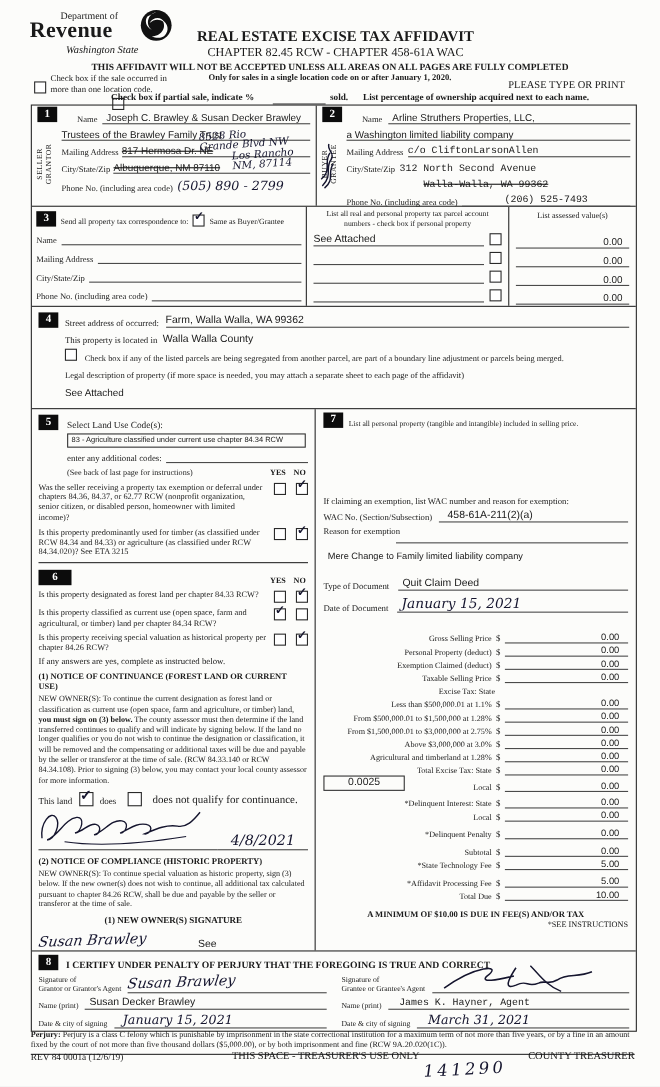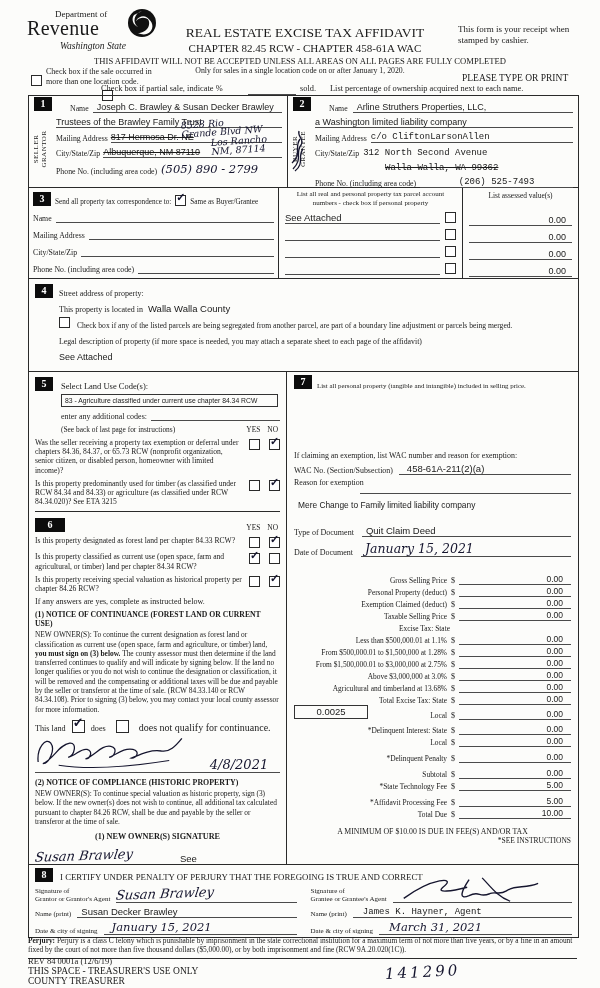--- a/index.html
+++ b/index.html
@@ -1,18 +1,18 @@
 <!DOCTYPE html>
 <html><head>
 <meta charset="utf-8">
 <style>
   html,body{margin:0;padding:0;background:#e8e8e6;}
   .page{position:relative;width:600px;height:988px;background:#fcfcfa;font-family:"Liberation Serif",serif;color:#1a1a1a;overflow:hidden;margin:0 auto;}
   .abs{position:absolute;}
-  .b{font-weight:normal;}
+  .b{font-weight:bold;}
   .i{font-style:italic;}
   .sans{font-family:"Liberation Sans",sans-serif;}
   .mono{font-family:"Liberation Mono",monospace;}
   .hand{font-family:"DejaVu Serif",serif;font-style:italic;color:#15152e;}
   .script{font-family:"DejaVu Serif",serif;font-style:italic;color:#15152e;transform:rotate(-2deg) skewX(-10deg);display:inline-block;}
   .ul{border-bottom:1px solid #4a4a4a;}
   .strike{text-decoration:line-through;}
   .cb{display:inline-block;width:9px;height:9px;border:1px solid #2a2a2a;background:#fff;vertical-align:middle;position:relative;flex:none;}
   .cb .mark{position:absolute;left:0px;top:-4px;font-size:11px;font-weight:bold;color:#15152e;line-height:11px;}
   .numbox{background:#0c0c0c;color:#fff;font-weight:bold;text-align:center;font-size:10px;line-height:14px;width:18px;height:14px;display:inline-block;flex:none;}
@@ -53,21 +53,21 @@
   .cur{font-size:8px;padding:0 1px;}
   .mval{width:112px;border-bottom:1px solid #4a4a4a;text-align:right;font-family:"Liberation Sans",sans-serif;font-size:8.5px;padding-right:8px;margin-left:3px;box-sizing:border-box;}
   .mval.noline{border-bottom:none;}
   .ratebox{border:1.5px solid #333;width:72px;height:12px;text-align:center;font-family:"Liberation Sans",sans-serif;font-size:9.5px;line-height:12px;flex:none;margin-bottom:1px;}
   
   .r8{height:72px;padding:2px 6px;box-sizing:border-box;}
   .sig8{display:flex;gap:14px;}
   .s8col{flex:1;}
   .s8lbl{font-size:7px;line-height:8px;white-space:nowrap;}
   .perjury{position:absolute;left:28px;top:936px;width:549px;font-size:7.4px;line-height:9.2px;border-bottom:1px solid #2a2a2a;padding-bottom:4px;}
-  .footer{position:absolute;left:28px;top:956px;width:549px;display:flex;align-items:flex-start;flex-direction:column;}
+  .footer{position:absolute;left:28px;top:956px;width:549px;display:flex;align-items:flex-start;}
   svg{display:block;}
 </style>
 </head>
 <body>
 
 <div class="page">
 
   <div class="abs" style="left:0;top:0;width:600px;height:95px;">
     <div class="abs" style="left:55px;top:9px;font-size:9px;">Department of</div>
     <div class="abs b" style="left:27px;top:17px;font-size:20px;letter-spacing:.3px;">Revenue</div>
@@ -77,21 +77,20 @@
         <path d="M16 4 C8 6 6 16 12 20 C7 18 5 12 8 8 Z" fill="#fcfcfa"></path>
         <path d="M12 26 C22 26 26 16 21 11 C27 14 28 21 24 25 C21 28 16 28 12 26 Z" fill="#fcfcfa"></path>
         <path d="M10 14 C13 8 21 8 23 13 C19 10 14 10 10 14 Z" fill="#fcfcfa"></path>
       </svg>
     </div>
     <div class="abs i" style="left:60px;top:41px;font-size:9.5px;">Washington State</div>
 
     <div class="abs b" style="left:160px;top:25px;width:290px;text-align:center;font-size:13.5px;">REAL ESTATE EXCISE TAX AFFIDAVIT</div>
     <div class="abs" style="left:160px;top:42px;width:290px;text-align:center;font-size:11px;">CHAPTER 82.45 RCW - CHAPTER 458-61A WAC</div>
 
-    <div class="abs" style="left:458px;top:24px;width:118px;font-size:9px;line-height:11px;">This form is your receipt when stamped by cashier.</div>
 
     <div class="abs b" style="left:0;top:56px;width:600px;text-align:center;font-size:8.6px;">THIS AFFIDAVIT WILL NOT BE ACCEPTED UNLESS ALL AREAS ON ALL PAGES ARE FULLY COMPLETED</div>
     <div class="abs b" style="left:0;top:66px;width:600px;text-align:center;font-size:7.8px;">Only for sales in a single location code on or after January 1, 2020.</div>
 
     <span class="cb abs" style="left:31px;top:70px;"></span>
     <div class="abs" style="left:46px;top:67px;width:120px;font-size:8px;line-height:9.5px;">Check box if the sale occurred in more than one location code.</div>
     <div class="abs" style="left:462px;top:73px;font-size:9.5px;">PLEASE TYPE OR PRINT</div>
 
     <span class="cb abs" style="left:87px;top:85px;"></span>
     <div class="abs b" style="left:101px;top:84px;font-size:8.4px;">Check box if partial sale, indicate %</div>
@@ -235,21 +234,22 @@
           </div>
         <div class="frow" style="height:17px;">
             <span class="val ul flex1" style="text-align:right;padding-right:6px;">0.00</span>
           </div>
       </div>
     </div>
 
     <div class="r4">
       <div class="frow" style="height:16px;">
         <span class="numbox" style="margin-right:6px;">4</span>
-        <span class="lbl" style="font-size:8px;margin-right:6px;">Street address of property:</span>
+        <span class="lbl" style="font-size:8px;margin-right:6px;">Street address of occurred:</span>
+        <span class="val ul flex1" style="font-size:9.5px;">Farm, Walla Walla, WA 99362</span>
       </div>
       <div class="frow" style="height:16px;margin-left:24px;">
         <span class="lbl" style="font-size:8px;margin-right:5px;margin-top:33px;">This property is located in</span>
         <span class="val" style="font-size:9.5px;">Walla Walla County</span>
       </div>
       <div class="frow" style="height:16px;margin-left:24px;">
         <span class="cb" style="margin-right:7px;margin-bottom:2px;"></span>
         <span class="lbl" style="font-size:7.6px;white-space:normal;">Check box if any of the listed parcels are being segregated from another parcel, are part of a boundary line adjustment or parcels being merged.</span>
       </div>
       <div class="frow" style="height:16px;margin-left:24px;">
@@ -272,21 +272,21 @@
           <span class="lbl" style="font-size:8px;margin-right:4px;">enter any additional codes:</span>
           <span class="ul flex1" style="height:10px;"></span>
         </div>
         <div class="frow" style="height:13px;margin-left:26px;">
           <span class="lbl" style="font-size:7.4px;">(See back of last page for instructions)</span>
           <span class="flex1"></span>
           <span class="b" style="font-size:7.4px;margin-right:7px;">YES</span>
           <span class="b" style="font-size:7.4px;margin-right:2px;">NO</span>
         </div>
         <div class="q">
-          <span class="qtxt">Was the seller receiving a property tax exemption or deferral under chapters 84.36, 84.37, or 65.73 RCW (nonprofit organization, senior citizen, or disabled person, homeowner with limited income)?</span>
+          <span class="qtxt">Was the seller receiving a property tax exemption or deferral under chapters 84.36, 84.37, or 62.77 RCW (nonprofit organization, senior citizen, or disabled person, homeowner with limited income)?</span>
           <span class="qboxes">
               <span class="cb"></span>
               <span class="cb">
                 <span class="mark">✓</span>
               </span>
             </span>
         </div>
         <div class="q">
           <span class="qtxt">Is this property predominantly used for timber (as classified under RCW 84.34 and 84.33) or agriculture (as classified under RCW 84.34.020)? See ETA 3215</span>
           <span class="qboxes">
@@ -428,21 +428,21 @@
             <span class="mlabel">From $1,500,000.01 to $3,000,000 at 2.75%</span>
             <span class="cur">$</span>
             <span class="mval">0.00</span>
           </div>
         <div class="mrow">
             <span class="mlabel">Above $3,000,000 at 3.0%</span>
             <span class="cur">$</span>
             <span class="mval">0.00</span>
           </div>
         <div class="mrow">
-            <span class="mlabel">Agricultural and timberland at 13.68%</span>
+            <span class="mlabel">Agricultural and timberland at 1.28%</span>
             <span class="cur">$</span>
             <span class="mval">0.00</span>
           </div>
         <div class="mrow">
             <span class="mlabel">Total Excise Tax: State</span>
             <span class="cur">$</span>
             <span class="mval">0.00</span>
           </div>
         <div class="mrow" style="height:15px;">
             <span class="ratebox">0.0025</span>

